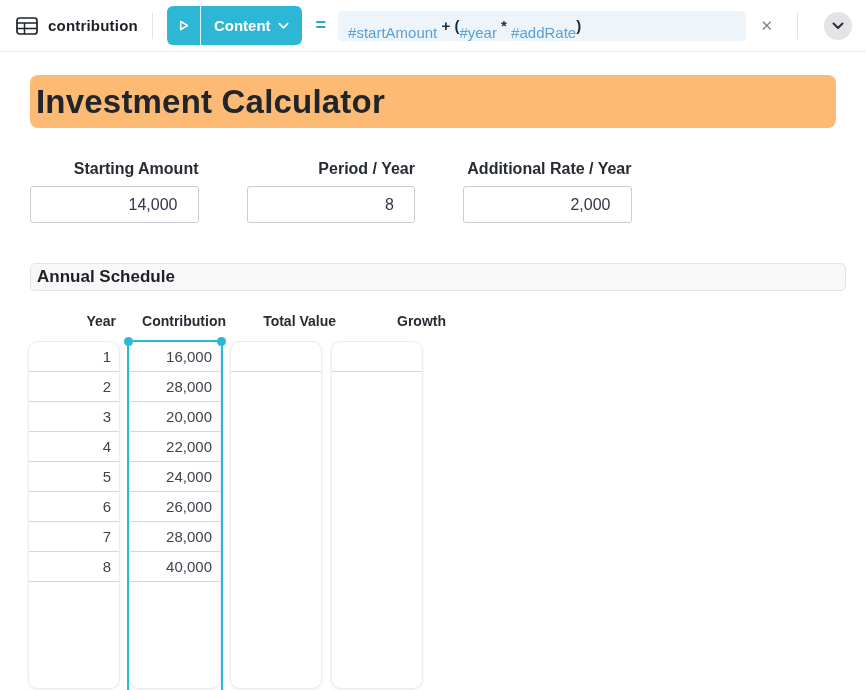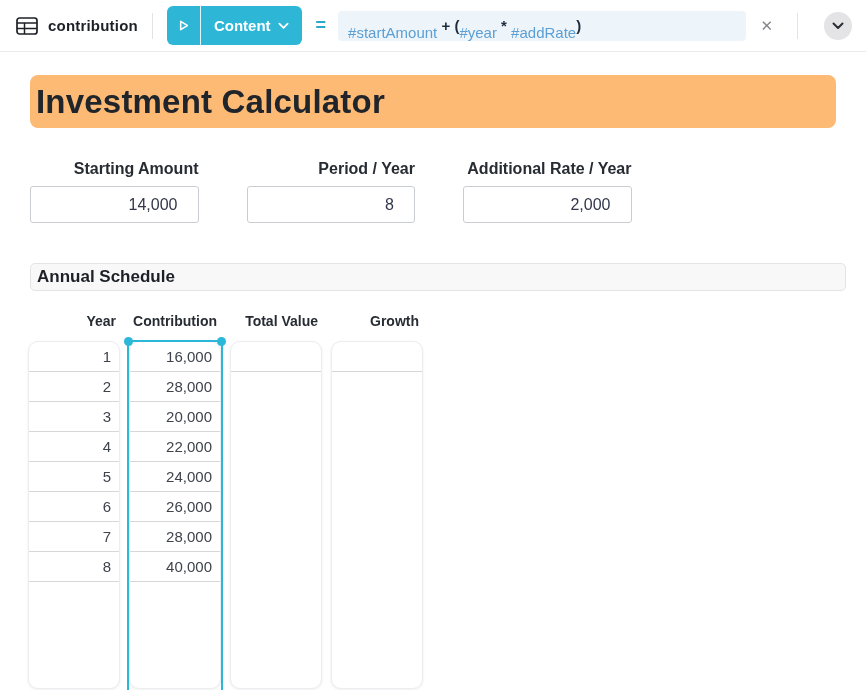--- a/index.html
+++ b/index.html
@@ -40,21 +40,21 @@
                  color:#272c33; margin-bottom:8px; }
   .field input { width:100%; height:37px; border:1px solid #c9cdd1; border-radius:3px;
                  text-align:right; padding:0 20px; font-size:16px; color:#33374a;
                  font-family:"Liberation Sans", sans-serif; background:#fff; outline:none; }
 
   .section-bar { margin:40px 20px 0 30px; height:28px; background:#f8f8f9;
                  border:1px solid #e3e4e6; border-radius:5px; display:flex;
                  align-items:center; padding-left:6px; }
   .section-bar span { font-size:17px; font-weight:700; color:#1d2127; }
 
-  .col-headers { display:flex; gap:9px; margin:20px 8px 0 28px; height:20px; }
+  .col-headers { display:flex; gap:18px; margin:20px 8px 0 28px; height:20px; }
   .col-head { width:92px; text-align:right; padding-right:4px; font-size:14px;
               font-weight:700; color:#272c33; line-height:20px; }
 
   .columns { display:flex; gap:9px; margin:10px 0 0 28px; }
   .col-wrap { position:relative; width:92px; }
   .col-card { width:92px; height:348px; background:#fff; border:1px solid #ededef;
               border-radius:10px; box-shadow:0 1px 3px rgba(40,40,60,.08); overflow:hidden; }
   .cell { height:30px; line-height:29px; border-bottom:1px solid #d6d7d9;
           text-align:right; padding-right:8px; font-size:15px; color:#3e434c; }
   .selection { position:absolute; left:-2px; right:-2px; top:-1px; bottom:-8px;

